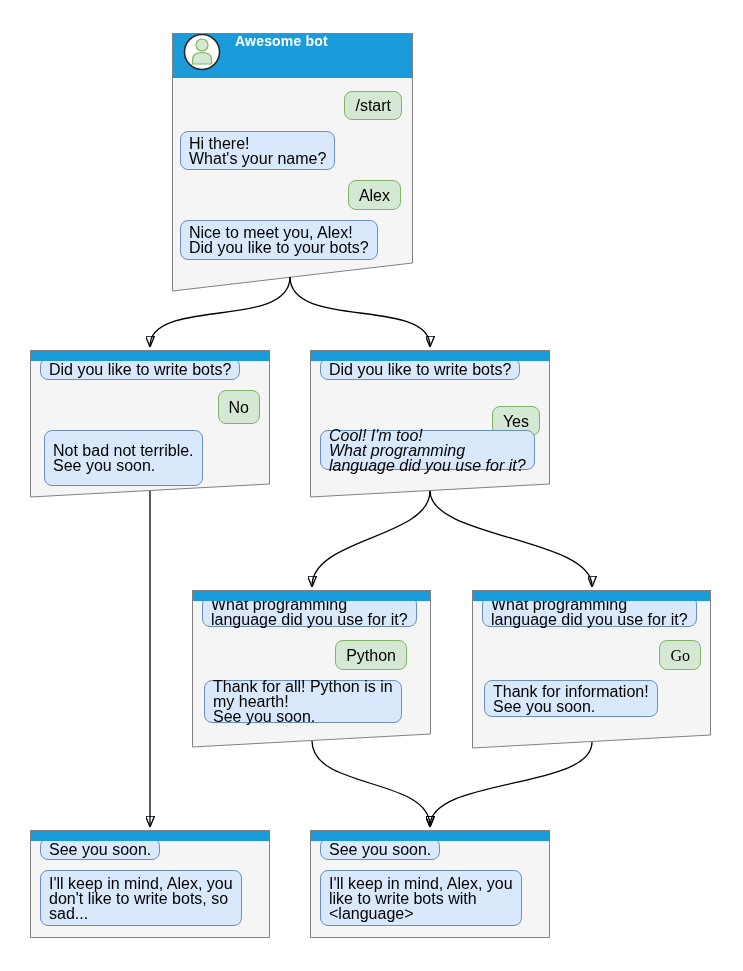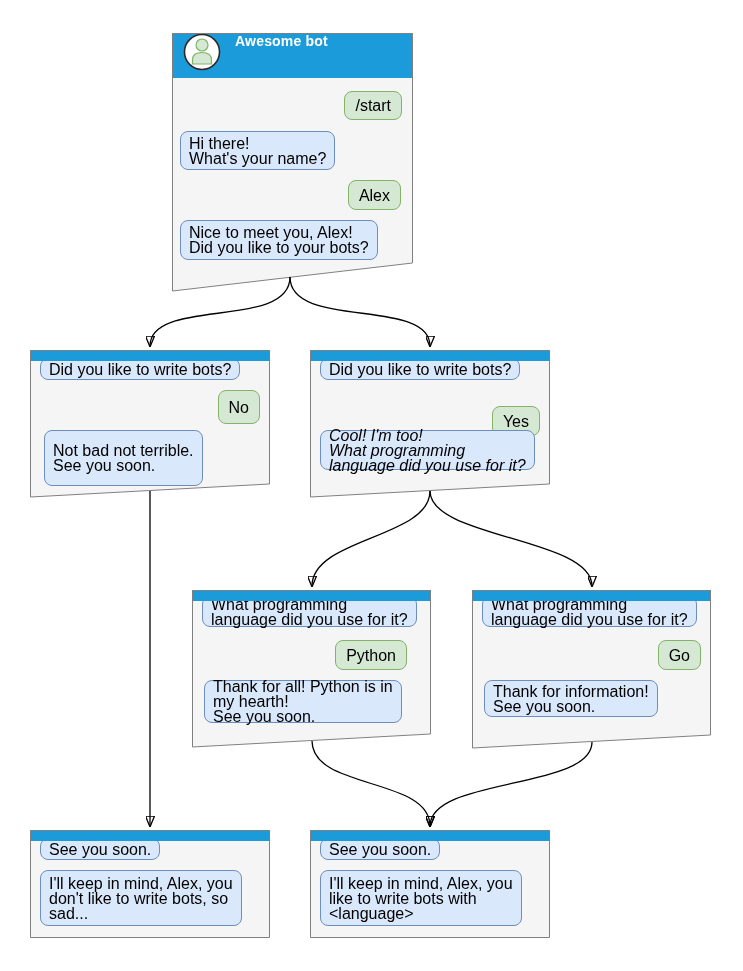--- a/index.html
+++ b/index.html
@@ -98,21 +98,21 @@
     </svg>
   </div>
 
   <div class="win" style="left:472px; top:590px; width:239px; height:159px;">
     <svg class="win-bg" width="239" height="159">
       <polygon points="0.5,0.5 238.5,0.5 238.5,145 0.5,158" fill="#F5F5F5"></polygon>
     </svg>
     <div class="titlebar thin"></div>
     <div class="bubble bot" style="left:10px; top:6px; height:31px;">What programming
 language did you use for it?</div>
-    <div class="bubble user" style="right:10px; top:50px; height:30px;">Go</div>
+    <div class="bubble user" style="right:10px; top:50px; height:30px;font-family:Liberation Serif, serif;">Go</div>
     <div class="bubble bot" style="left:12px; top:90px; height:37px;">Thank for information!
 See you soon.</div>
     <svg class="win-stroke" width="239" height="159">
       <polygon points="0.5,0.5 238.5,0.5 238.5,145 0.5,158" fill="none" stroke="#808080" stroke-width="1"></polygon>
     </svg>
   </div>
 
   <div class="win" style="left:30px; top:830px; width:240px; height:108px;">
     <svg class="win-bg" width="240" height="108">
       <polygon points="0.5,0.5 239.5,0.5 239.5,107.5 0.5,107.5" fill="#F5F5F5"></polygon>

